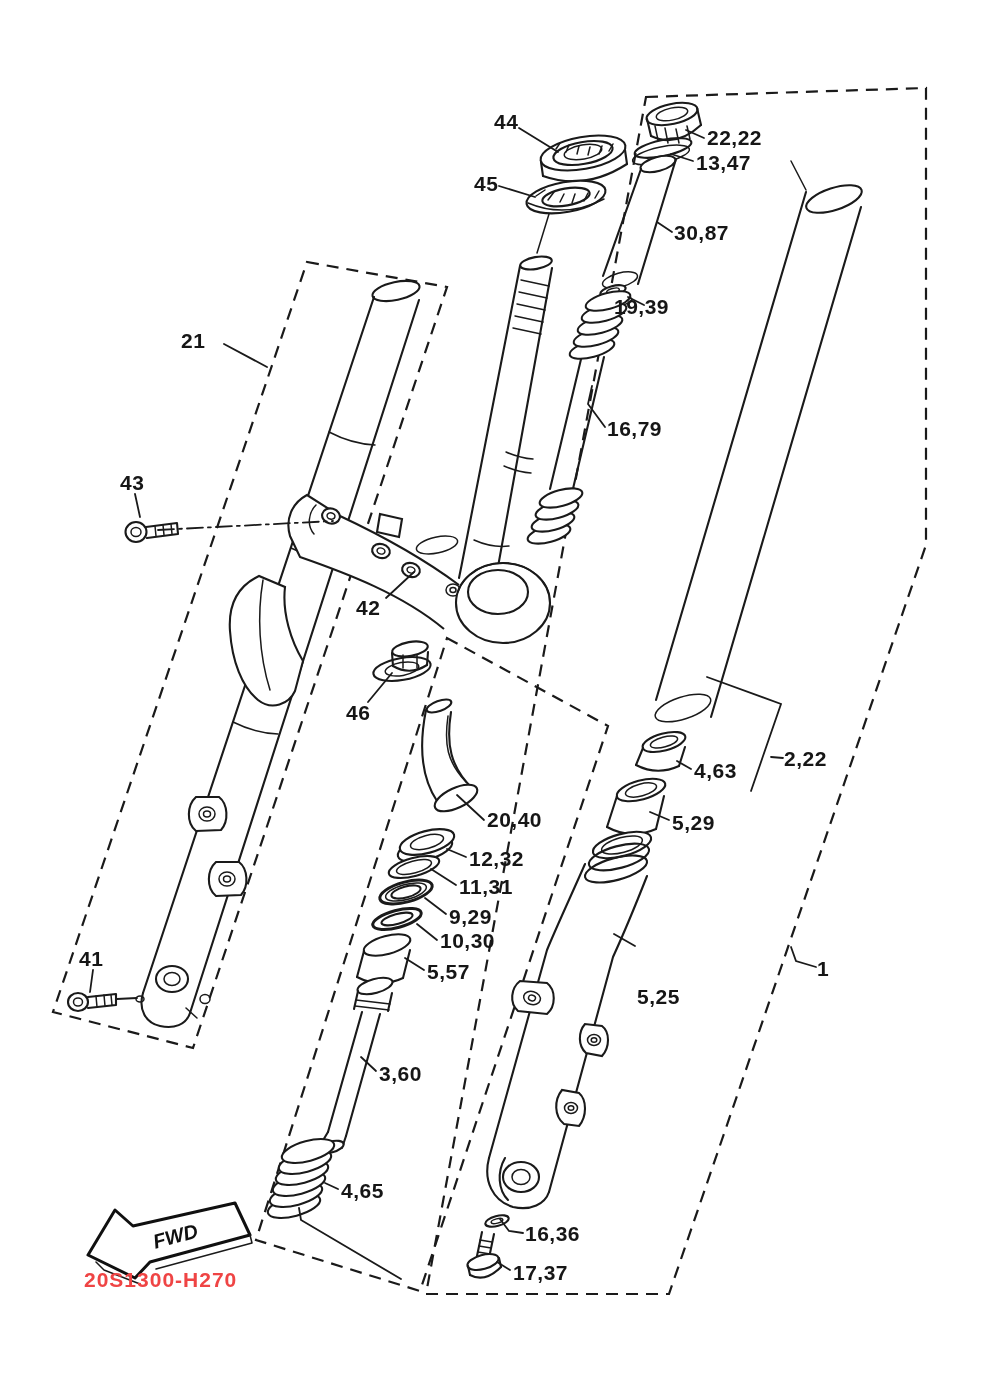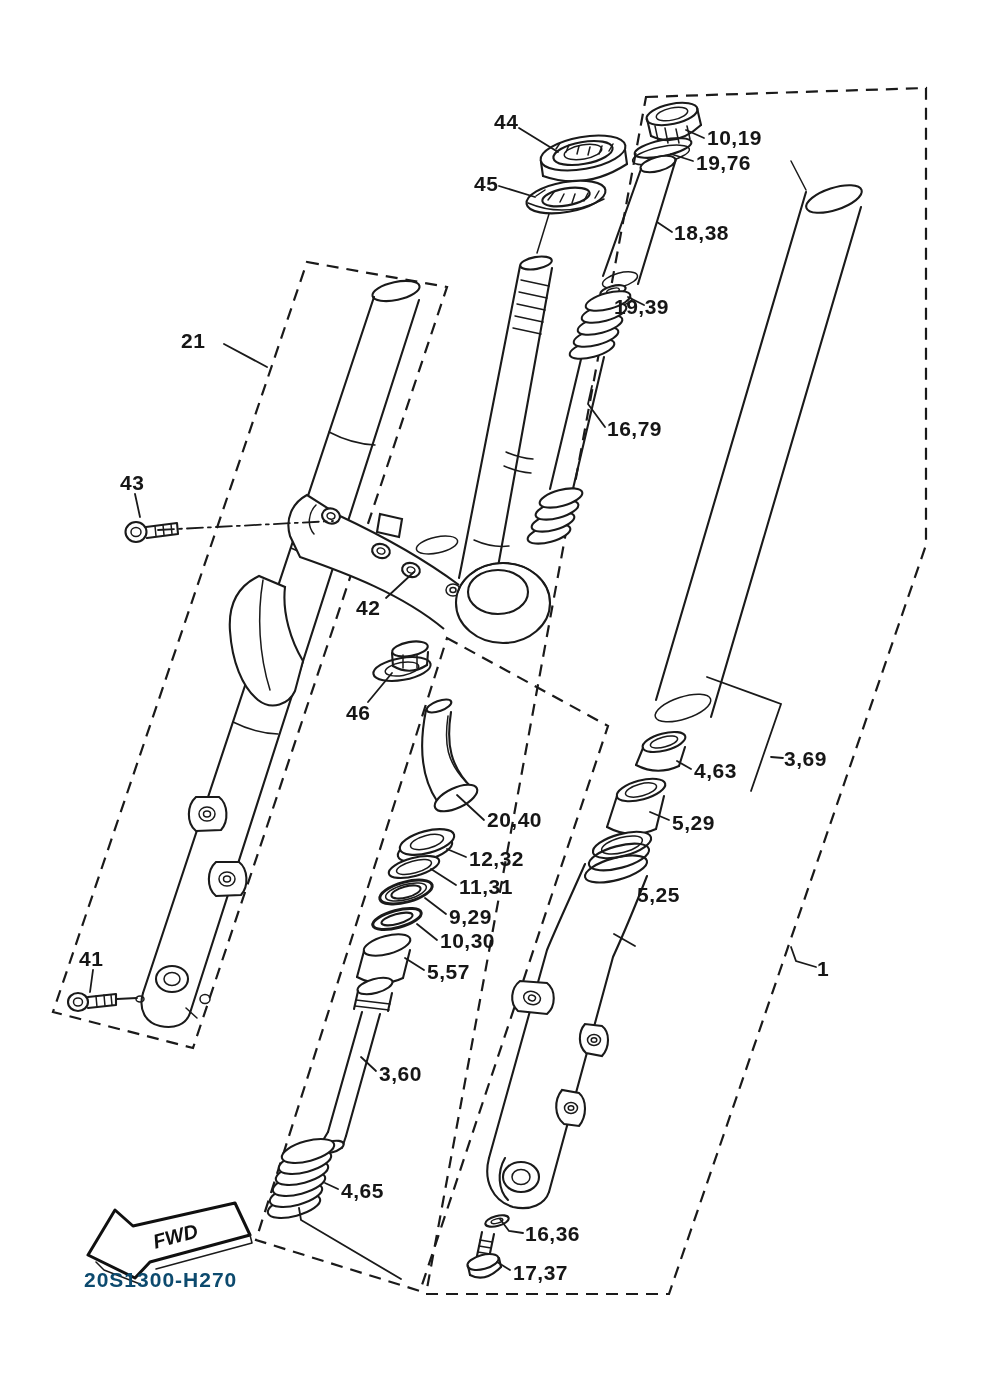--- a/index.html
+++ b/index.html
@@ -1,20 +1,20 @@
 <!DOCTYPE html>
 <html><head>
 <meta charset="utf-8">
 <style>
   html,body{margin:0;padding:0;background:#fff;}
   #stage{position:relative;width:1000px;height:1380px;background:#fff;overflow:hidden;
          font-family:"Liberation Sans",sans-serif;}
   .callout{position:absolute;font:700 21px "Liberation Sans",sans-serif;color:#161616;
            white-space:nowrap;letter-spacing:.5px;}
-  .dwgno{position:absolute;font:700 21px "Liberation Sans",sans-serif;color:#0c4a6e;
+  .dwgno{position:absolute;font:700 21px "Liberation Sans",sans-serif;color:#ef4444;
          letter-spacing:1px;}
   svg{position:absolute;left:0;top:0;}
   .o{fill:none;stroke:#1a1a1a;stroke-width:2.1;stroke-linecap:round;stroke-linejoin:round}
   .ow{fill:#ffffff;stroke:#1a1a1a;stroke-width:2.1}
   .t{stroke-width:1.5}
   .thick{stroke-width:3}
   .ld{fill:none;stroke:#1a1a1a;stroke-width:1.8;stroke-linecap:round}
   .dash{fill:none;stroke:#1a1a1a;stroke-width:2.2;stroke-dasharray:12 8}
   .dd{stroke-dasharray:16 5 3 5}
   .fwdtxt{font:italic 700 20px "Liberation Sans",sans-serif;fill:#101010}
@@ -298,40 +298,40 @@
 
   <g>
     <path d="M88,1255 L115,1210 L133,1226 L235,1203 L250,1235 L150,1262 L135,1278 Z" fill="#ffffff" stroke="#101010" stroke-width="3" stroke-linejoin="round"></path>
     <path class="o t" d="M96,1262 L104,1270 L140,1284 M250,1235 L252,1243 L156,1269"></path>
     <text class="fwdtxt" x="176" y="1243" text-anchor="middle" transform="rotate(-15 176 1238)">FWD</text>
   </g>
 </svg>
 
   <div class="callout" style="left:494px;top:110px">44</div>
   <div class="callout" style="left:474px;top:172px">45</div>
-  <div class="callout" style="left:707px;top:126px">10,19</div>
-  <div class="callout" style="left:696px;top:151px">19,76</div>
-  <div class="callout" style="left:674px;top:221px">18,38</div>
+  <div class="callout" style="left:707px;top:126px">22,22</div>
+  <div class="callout" style="left:696px;top:151px">13,47</div>
+  <div class="callout" style="left:674px;top:221px">30,87</div>
   <div class="callout" style="left:614px;top:295px">19,39</div>
   <div class="callout" style="left:607px;top:417px">16,79</div>
   <div class="callout" style="left:181px;top:329px">21</div>
   <div class="callout" style="left:120px;top:471px">43</div>
   <div class="callout" style="left:356px;top:596px">42</div>
   <div class="callout" style="left:346px;top:701px">46</div>
   <div class="callout" style="left:487px;top:808px">20,40</div>
   <div class="callout" style="left:469px;top:847px">12,32</div>
   <div class="callout" style="left:459px;top:875px">11,31</div>
   <div class="callout" style="left:449px;top:905px">9,29</div>
   <div class="callout" style="left:440px;top:929px">10,30</div>
   <div class="callout" style="left:427px;top:960px">5,57</div>
   <div class="callout" style="left:379px;top:1062px">3,60</div>
-  <div class="callout" style="left:637px;top:883px">5,25</div>
+  <div class="callout" style="left:637px;top:985px">5,25</div>
   <div class="callout" style="left:341px;top:1179px">4,65</div>
   <div class="callout" style="left:525px;top:1222px">16,36</div>
   <div class="callout" style="left:513px;top:1261px">17,37</div>
   <div class="callout" style="left:694px;top:759px">4,63</div>
-  <div class="callout" style="left:784px;top:747px">3,69</div>
+  <div class="callout" style="left:784px;top:747px">2,22</div>
   <div class="callout" style="left:672px;top:811px">5,29</div>
   <div class="callout" style="left:79px;top:947px">41</div>
   <div class="callout" style="left:817px;top:957px">1</div>
 
   <div class="dwgno" style="left:84px;top:1268px">20S1300-H270</div>
 </div>
 
 </body></html>

